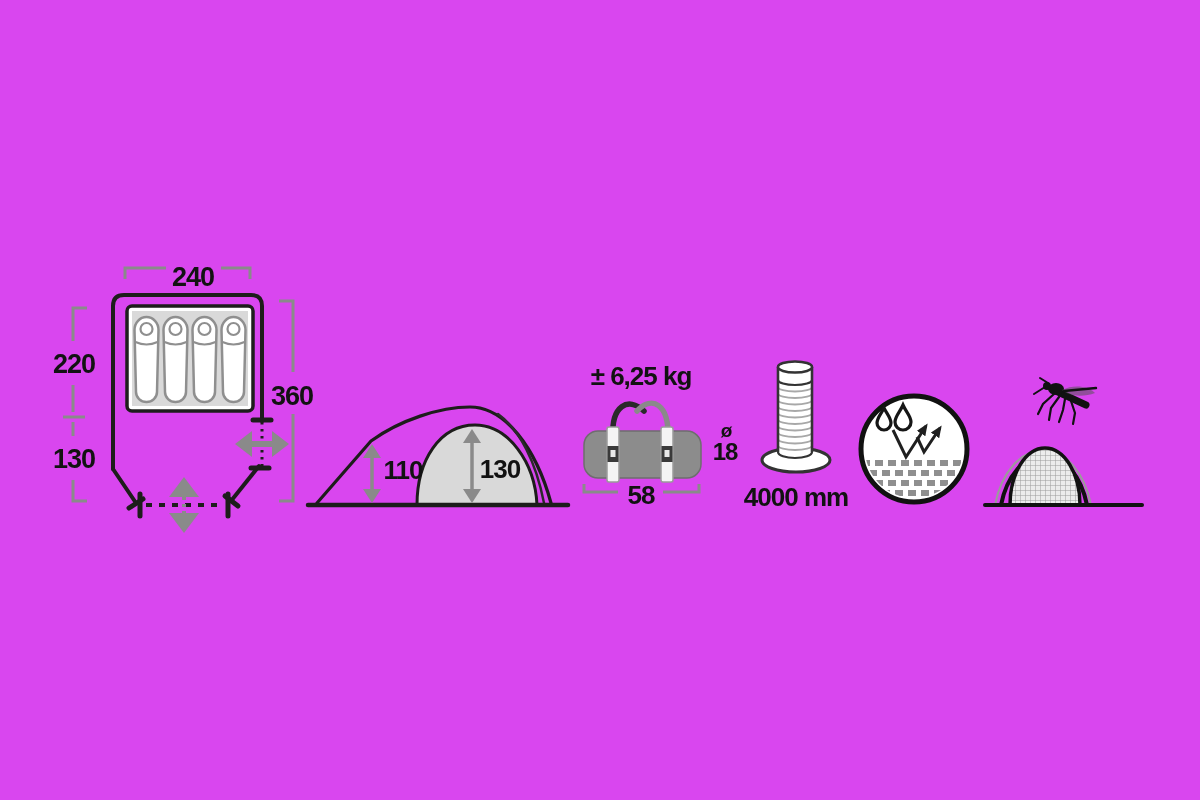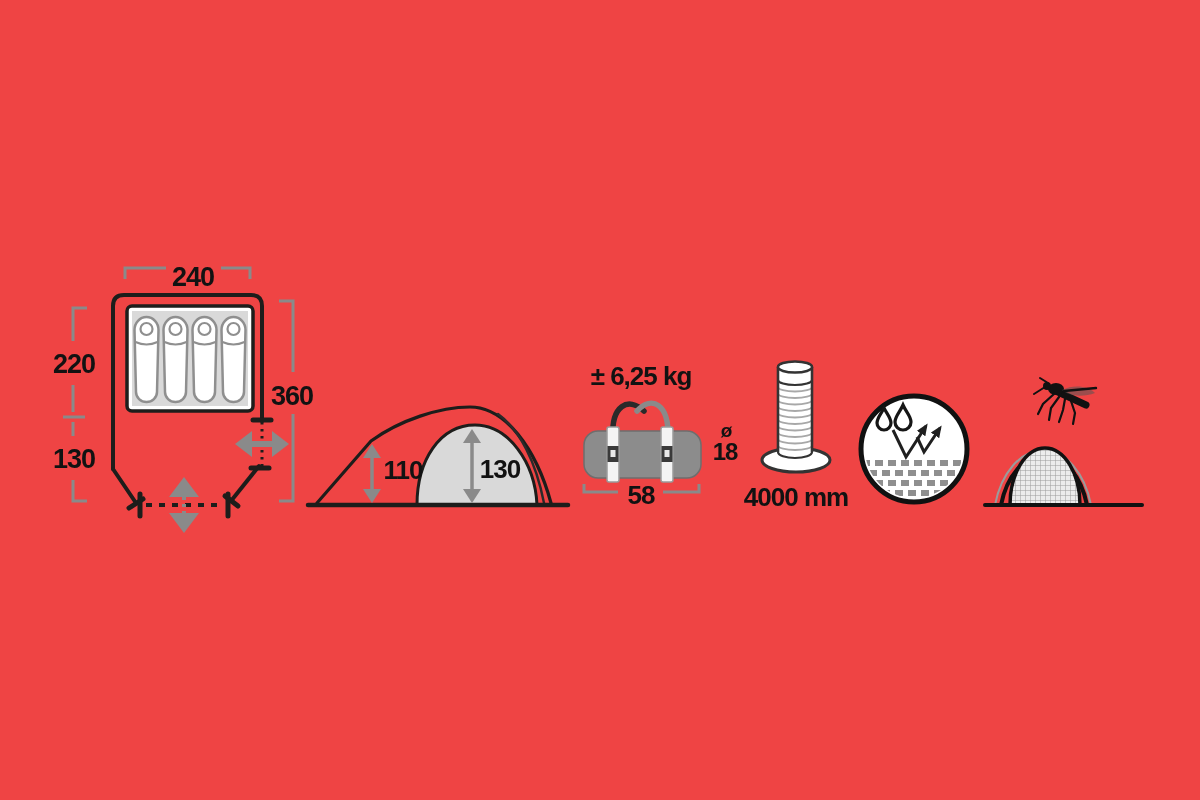--- a/index.html
+++ b/index.html
@@ -1,16 +1,16 @@
 <!DOCTYPE html>
 <html><head>
 <meta charset="utf-8">
 <style>
   html,body{margin:0;padding:0;background:#ffffff;width:1200px;height:800px;overflow:hidden;}
-  .stage{width:1200px;height:800px;position:relative;background:#ef4444;}
+  .stage{width:1200px;height:800px;position:relative;background:#d946ef;}
   svg{display:block;}
   .txt{font-family:"Liberation Sans",sans-serif;font-weight:700;fill:#121212;letter-spacing:-1px;}
   .t27{font-size:27px;}
   .t26{font-size:26px;}
   .t24{font-size:24px;}
   .t19{font-size:19px;}
   .ln-b{stroke:#1d1d1b;fill:none;stroke-width:4;stroke-linecap:round;stroke-linejoin:round;}
   .ln-b3{stroke:#1d1d1b;fill:none;stroke-width:3.2;stroke-linecap:round;stroke-linejoin:round;}
   .ln-b2{stroke:#2a2a2a;fill:none;stroke-width:2.4;stroke-linecap:round;}
   .ln-g{stroke:#8a8a8a;fill:none;stroke-width:3;stroke-linecap:butt;}

